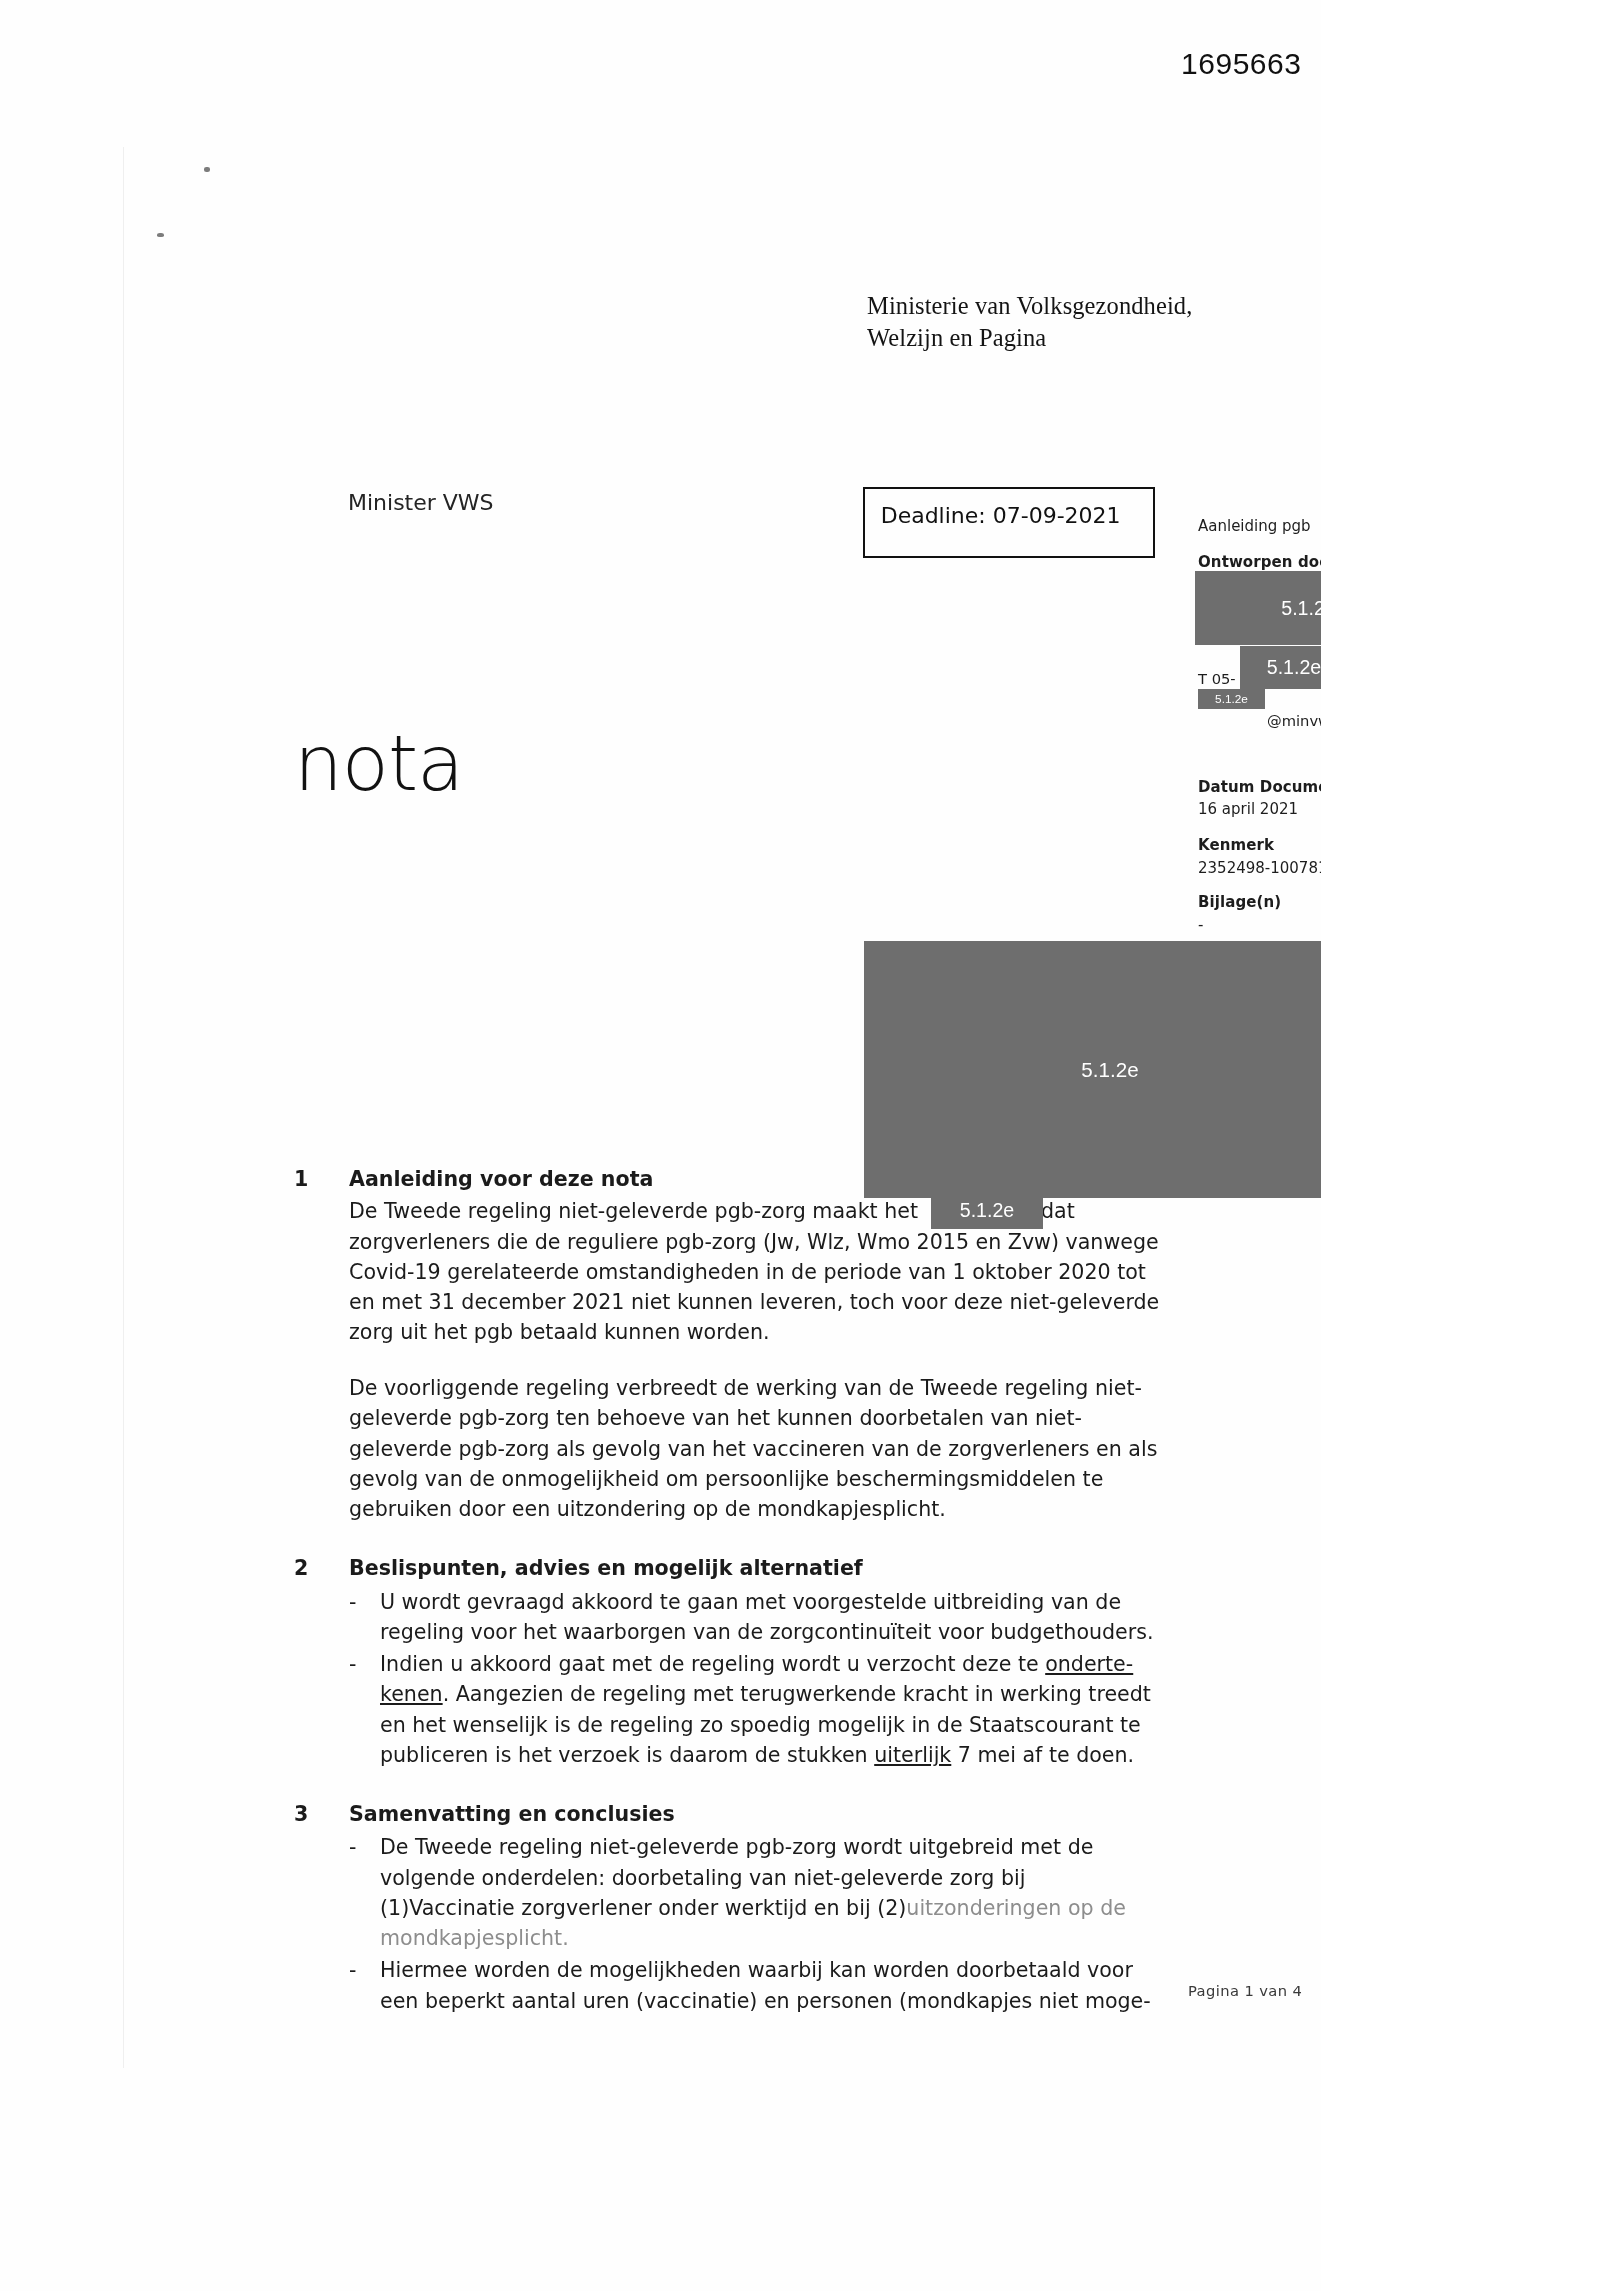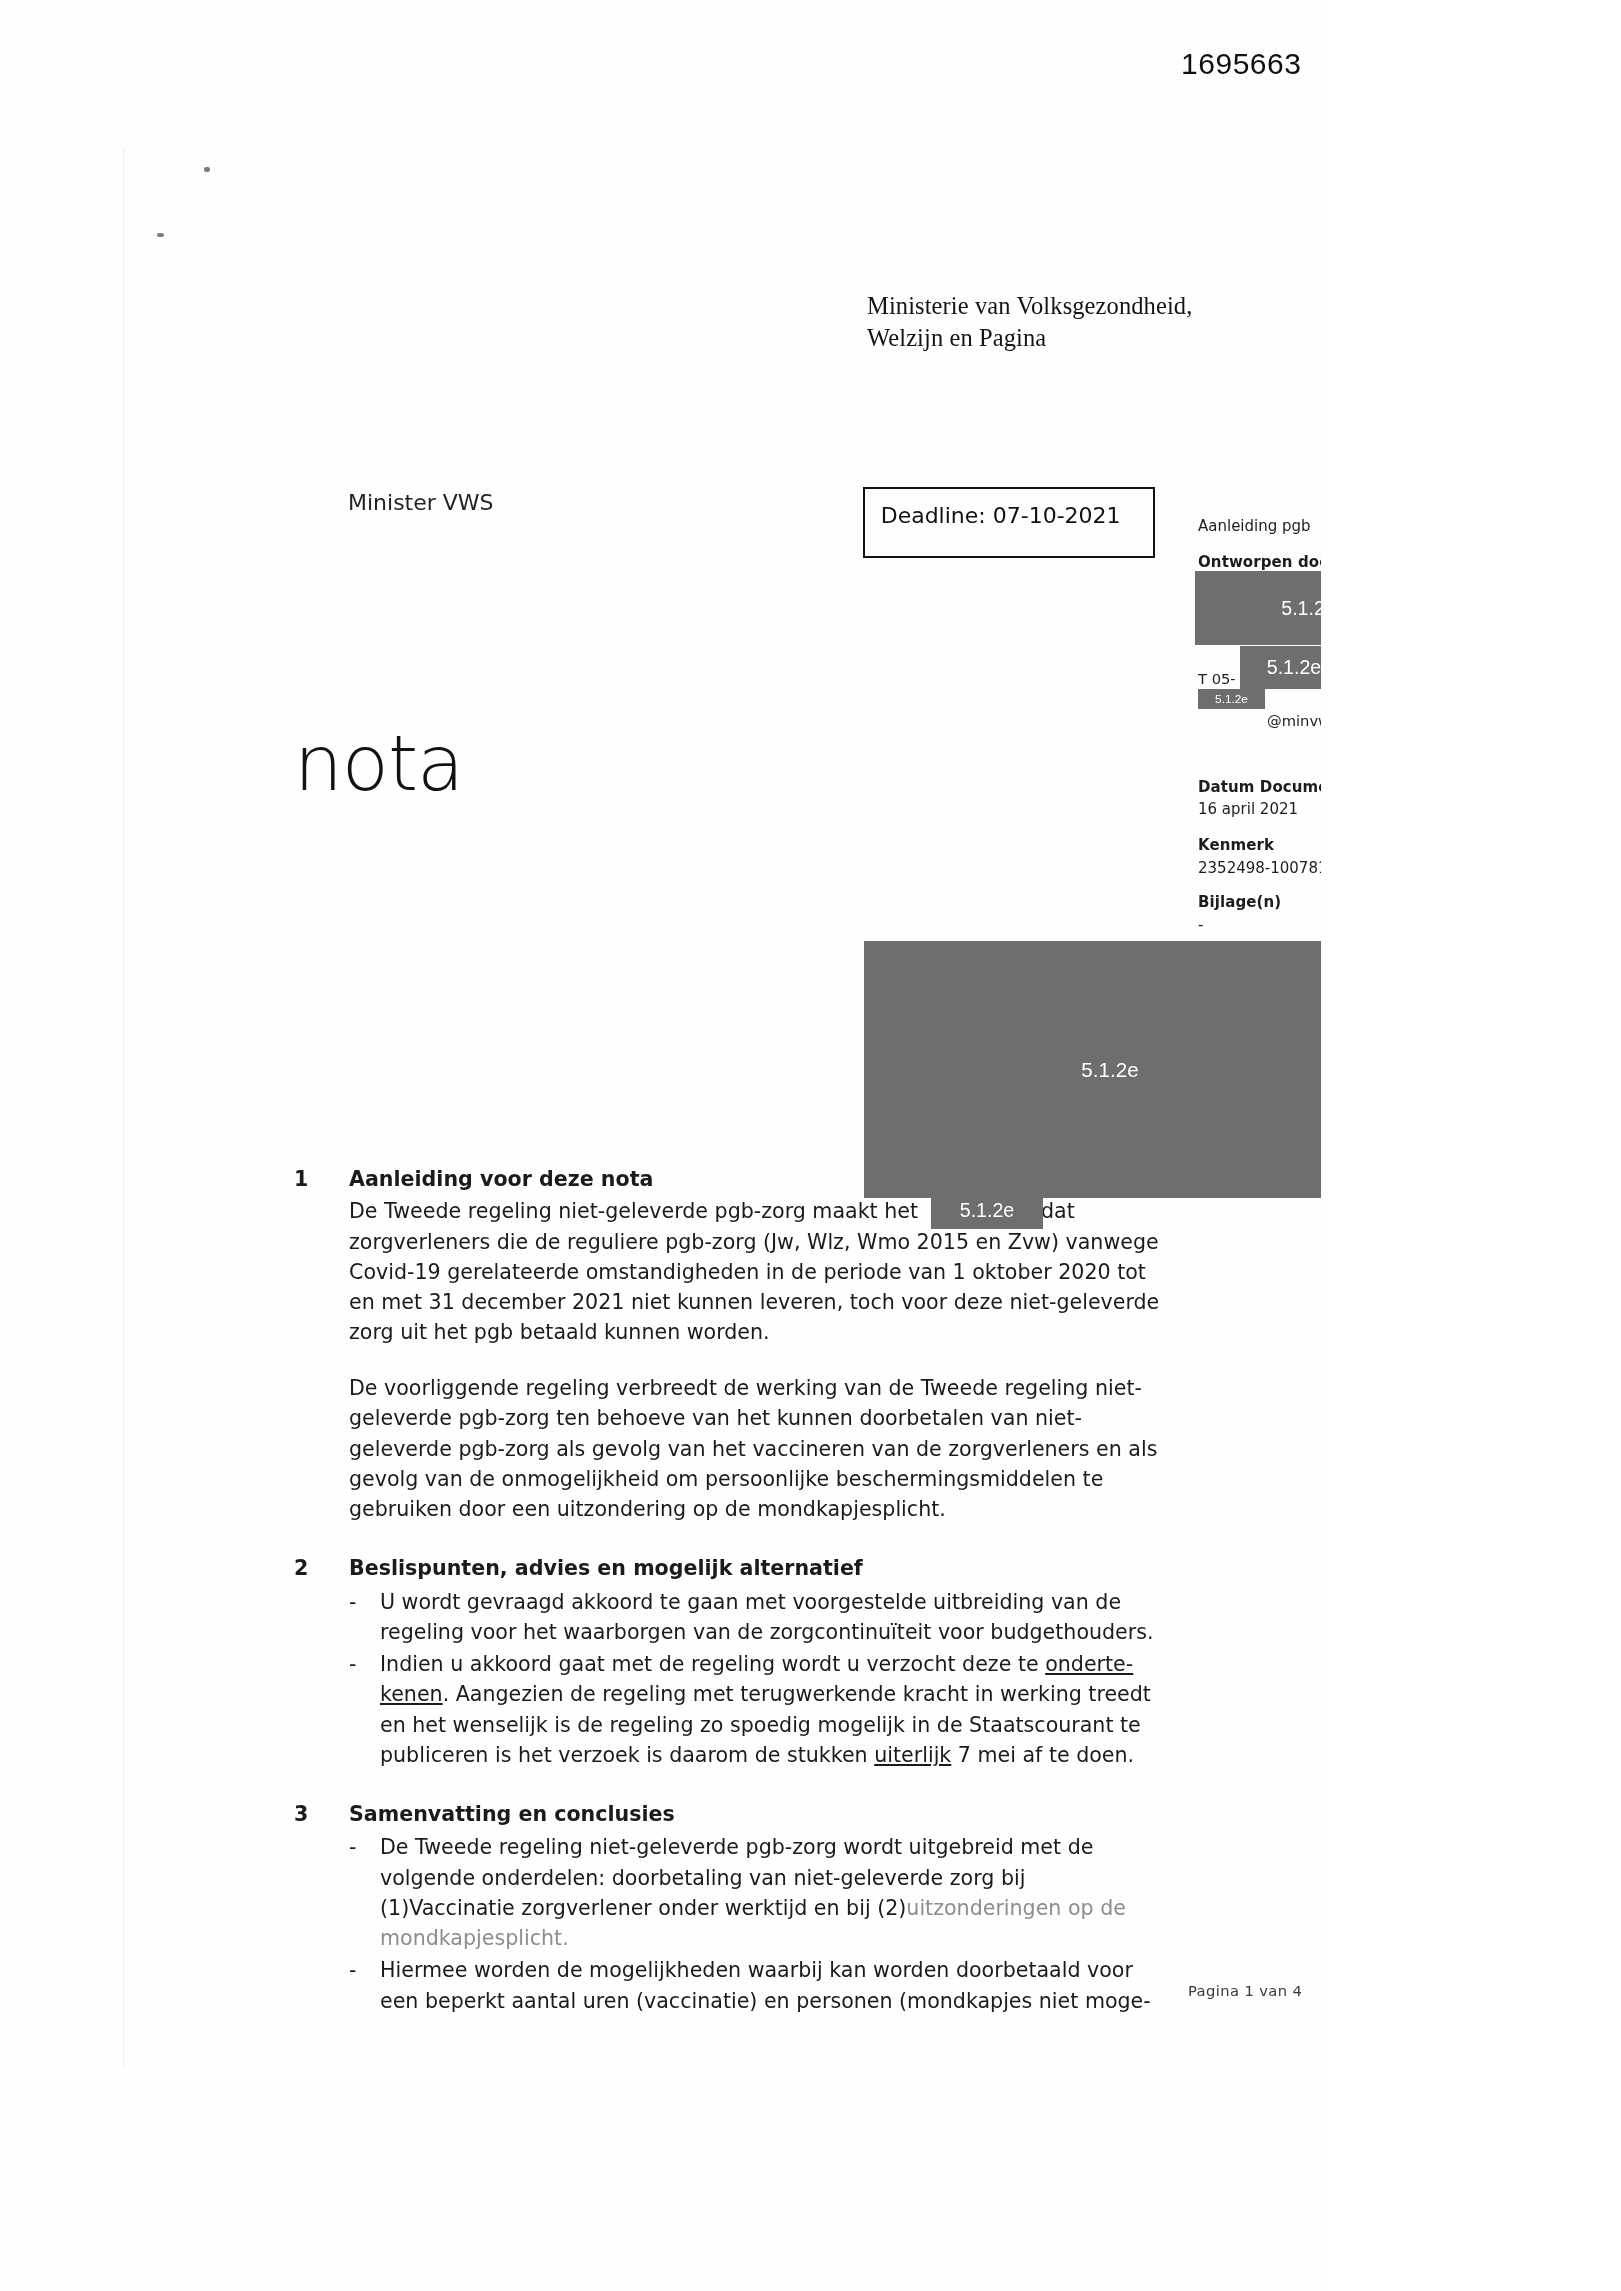--- a/index.html
+++ b/index.html
@@ -263,21 +263,21 @@
   <div class="doc-id">1695663</div>
 
   <div class="ministry">
     <div>Ministerie van Volksgezondheid,</div>
     <div>Welzijn en Pagina</div>
   </div>
 
   <div class="addressee">Minister VWS</div>
 
   <div class="deadline-box">
-    <div class="deadline-text">Deadline: 07-10-2021</div>
+    <div class="deadline-text">Deadline: 07-09-2021</div>
   </div>
 
   <div class="meta">
     <div class="meta-plain">Aanleiding pgb</div>
     <div class="meta-label">Ontworpen door</div>
     <div style="height:94px;"></div>
     <div class="contact-line"><span>T  05-</span></div>
     <div class="contact-line"><span>M 06-</span></div>
     <div class="contact-line" style="padding-left:69px;"><span>@minvws.nl</span></div>
     <div class="meta-label" style="margin-top:44px;">Datum Document</div>

